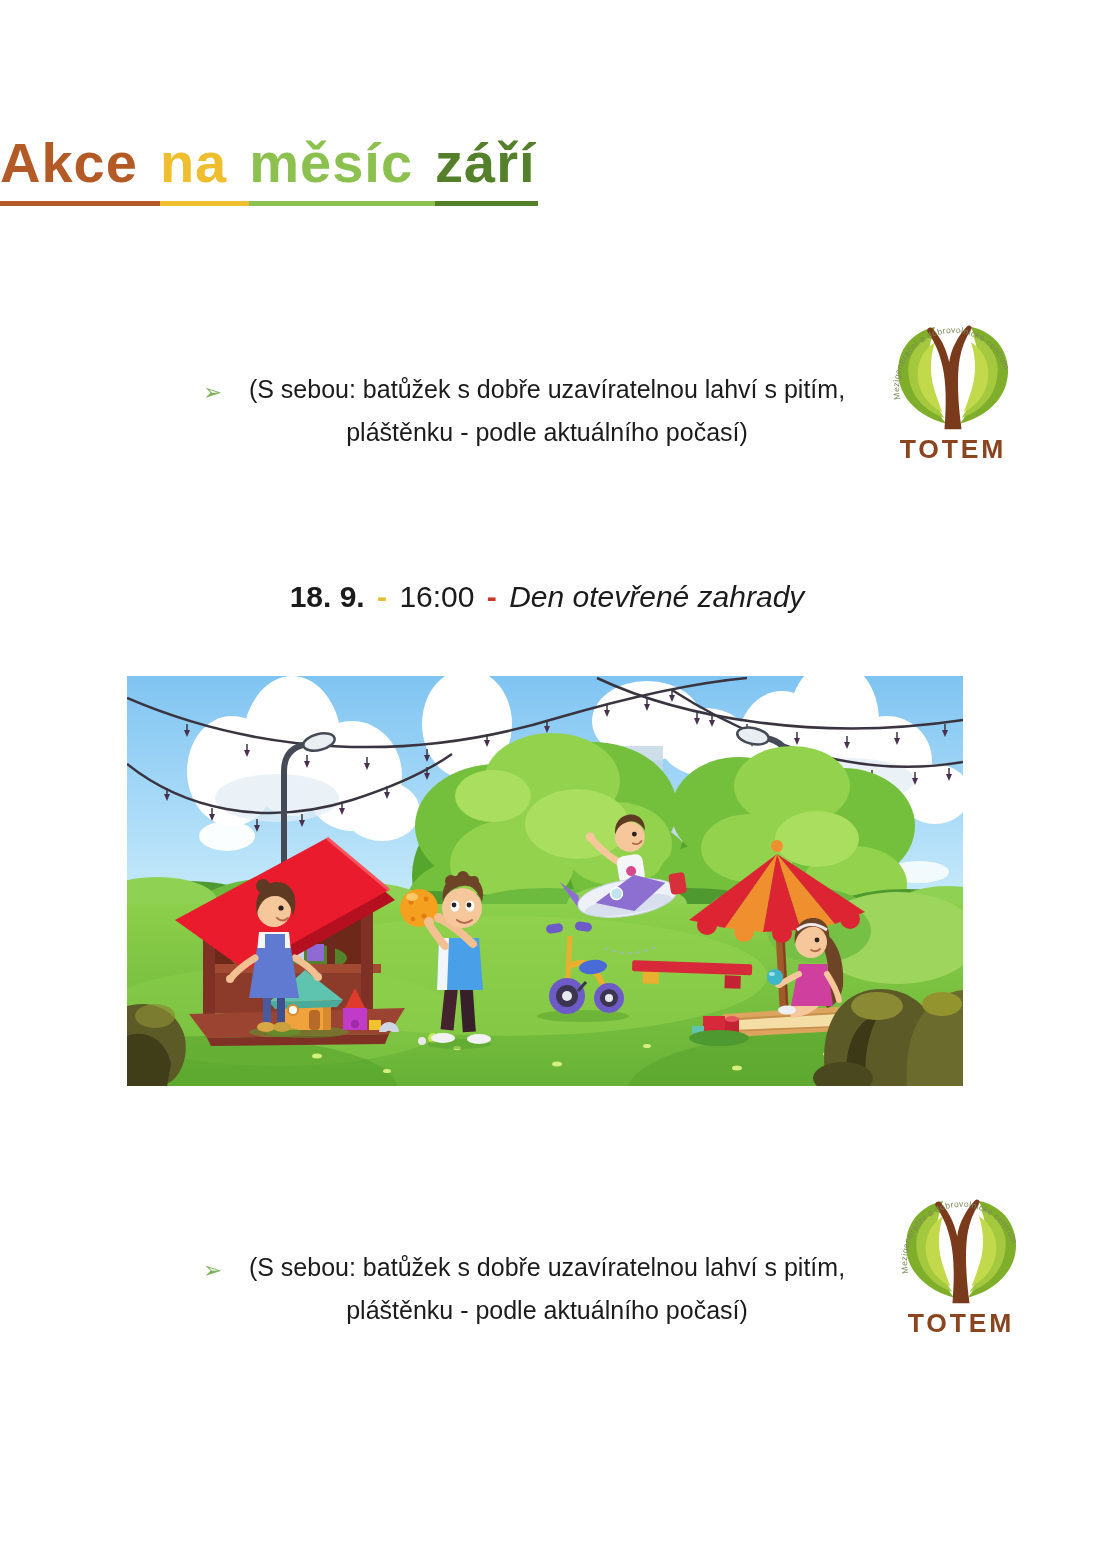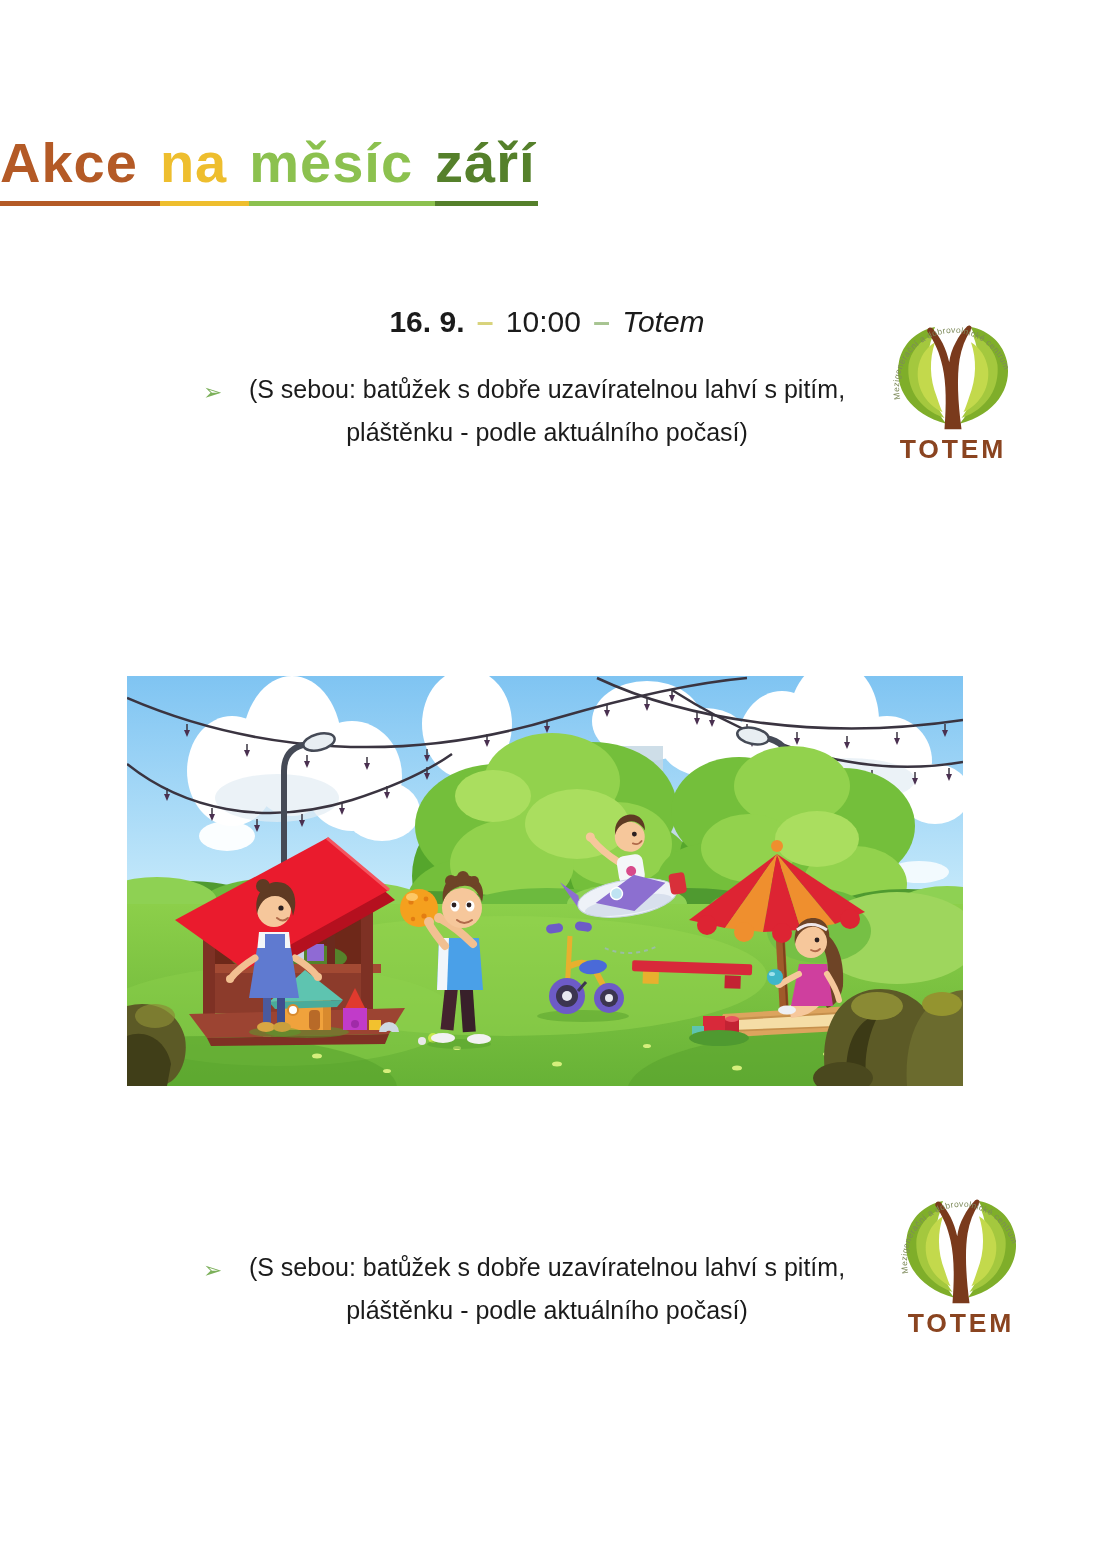--- a/index.html
+++ b/index.html
@@ -46,27 +46,20 @@
   }
   .illustration svg { width:100%; height:100%; display:block; }
 </style>
 </head>
 <body>
 
 <div class="page">
 
   <div class="page-title"><span class="title-word" style="color: rgb(180, 90, 38); border-bottom-color: rgb(180, 90, 38);">Akce</span><span class="title-word" style="color: rgb(238, 190, 46); border-bottom-color: rgb(238, 190, 46);">na</span><span class="title-word" style="color: rgb(140, 193, 79); border-bottom-color: rgb(140, 193, 79);">měsíc</span><span class="title-word" style="color: rgb(85, 128, 43); border-bottom-color: rgb(85, 128, 43);">září</span></div>
 
-  <div class="heading h1">
-    <span class="date">16. 9.</span>
-    <span class="sep" style="color: rgb(216, 211, 123);">–</span>
-    <span class="time">10:00</span>
-    <span class="sep" style="color: rgb(167, 196, 145);">–</span>
-    <span class="ename">Totem</span>
-  </div>
 
   <div class="note n1">
     <span class="bullet" style="color: rgb(124, 176, 90);">➢</span>
     <div class="note-line">(S sebou: batůžek s dobře uzavíratelnou lahví s pitím,</div>
     <div class="note-line">pláštěnku - podle aktuálního počasí)</div>
   </div>
 
   <div class="logo logo1">
     <svg viewBox="0 0 150 155">
 
@@ -86,20 +79,27 @@
       <defs>
           <path id="arc1" d="M20,88 A57,57 0 1 1 130,88" fill="none"></path>
         </defs>
       <text font-size="9" letter-spacing="0.4" fill="#7d8a5a">
         <textPath href="#arc1" startOffset="1%">Mezigenerační a dobrovolnické centrum</textPath>
       </text>
       <text x="75" y="148" text-anchor="middle" font-size="28" font-weight="bold" letter-spacing="3" fill="#8a4420">TOTEM</text>
     </svg>
   </div>
 
+  <div class="heading h2">
+    <span class="date">18. 9.</span>
+    <span class="sep" style="color: rgb(229, 190, 45);">-</span>
+    <span class="time">16:00</span>
+    <span class="sep" style="color: rgb(200, 54, 46);">-</span>
+    <span class="ename">Den otevřené zahrady</span>
+  </div>
 
   <div class="illustration">
     <svg viewBox="0 0 836 410" preserveAspectRatio="none">
       <defs>
         <linearGradient id="sky" x1="0" y1="0" x2="0" y2="1">
           <stop offset="0" stop-color="#7fc4f2"></stop>
             <stop offset="1" stop-color="#d2f0fc"></stop>
         </linearGradient>
         <linearGradient id="grassg" x1="0" y1="0" x2="0" y2="1">
           <stop offset="0" stop-color="#8ccf4a"></stop>

